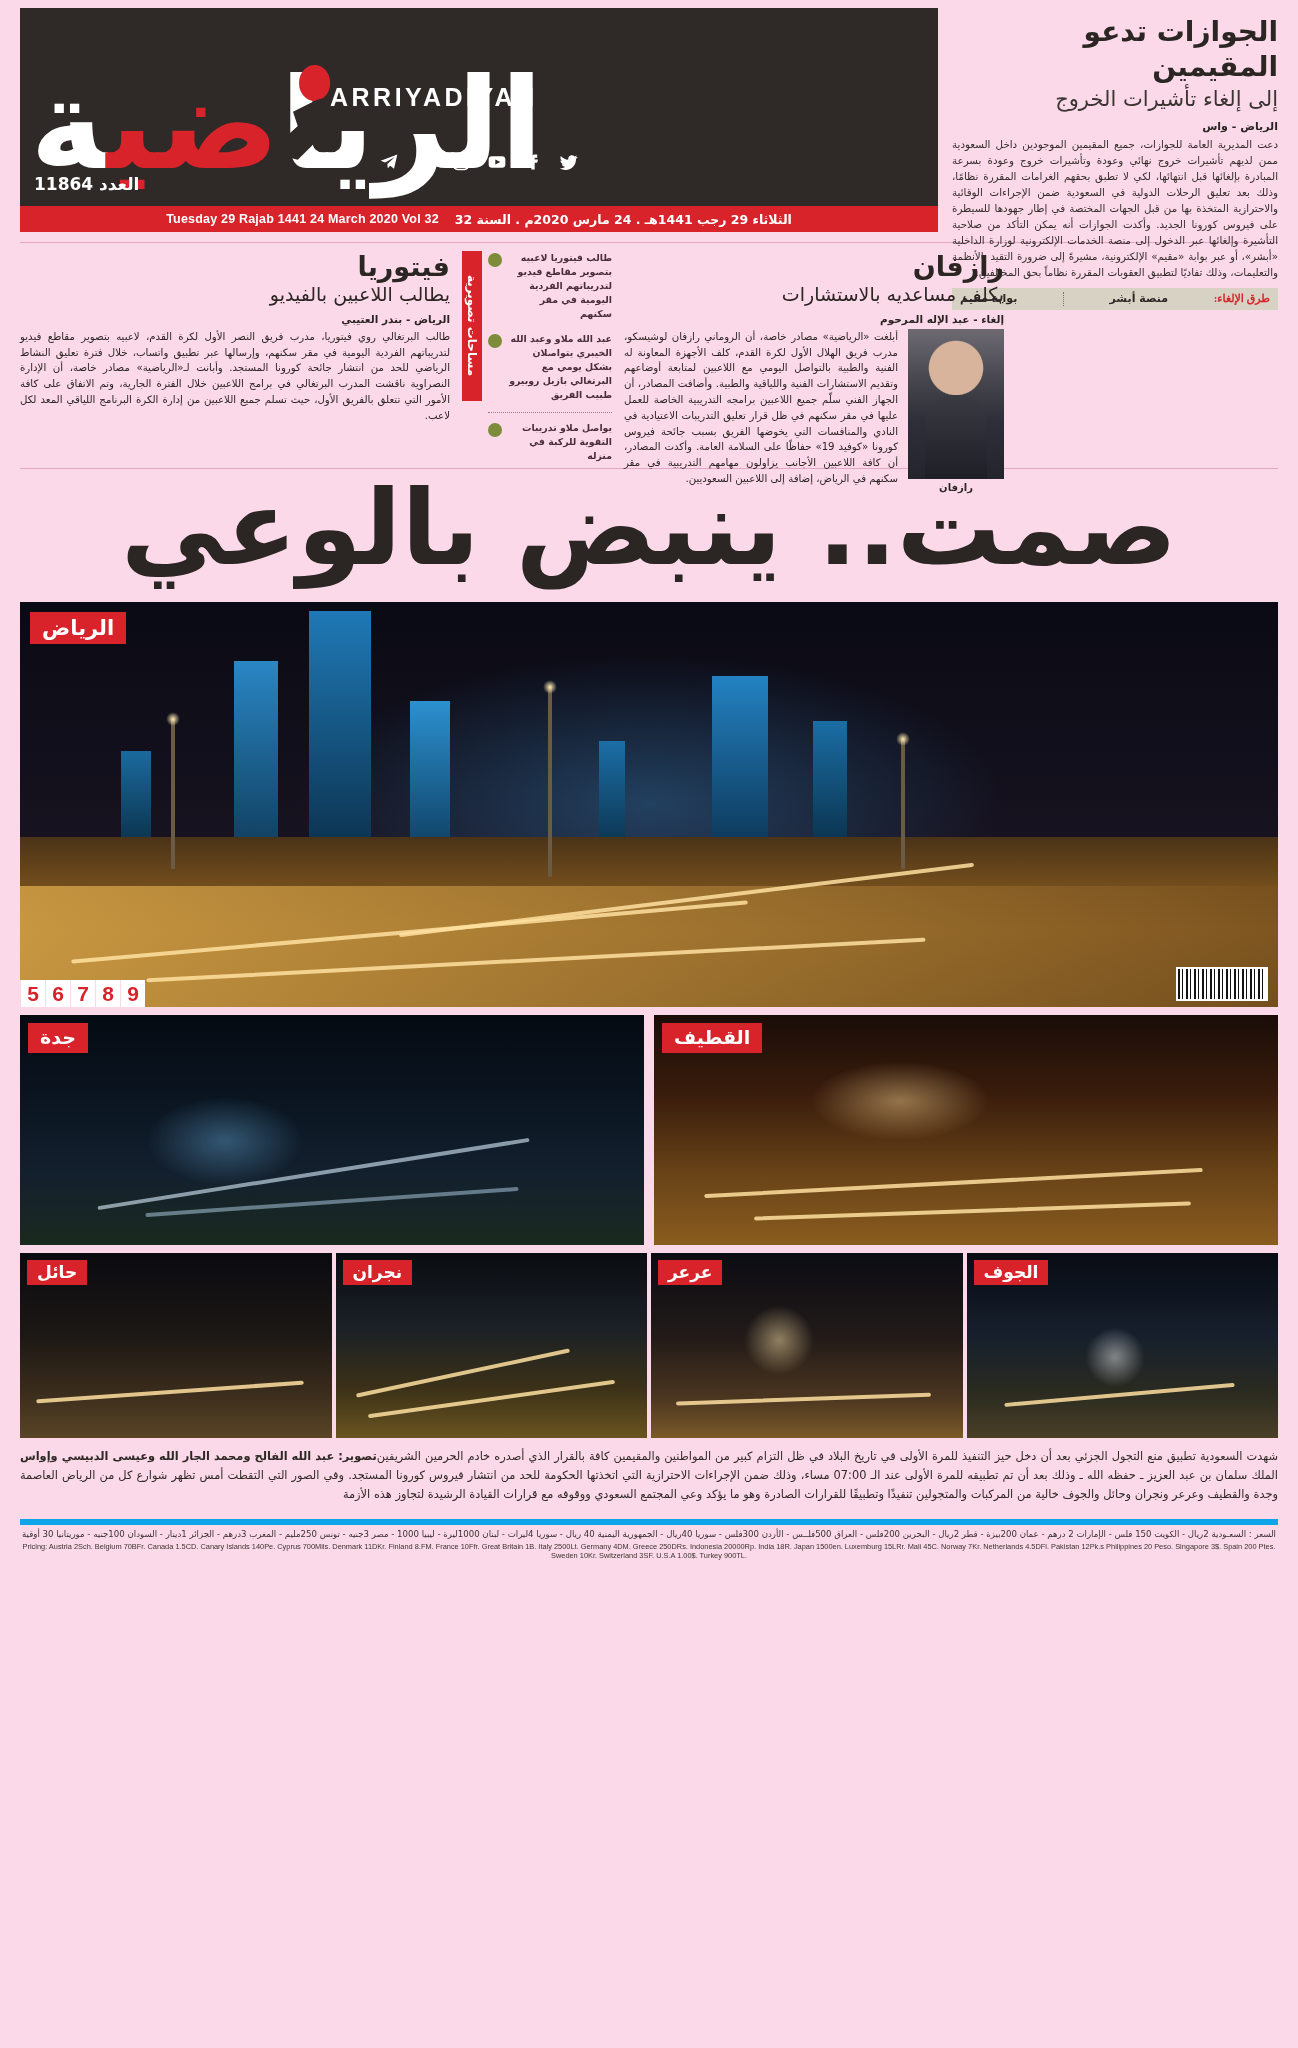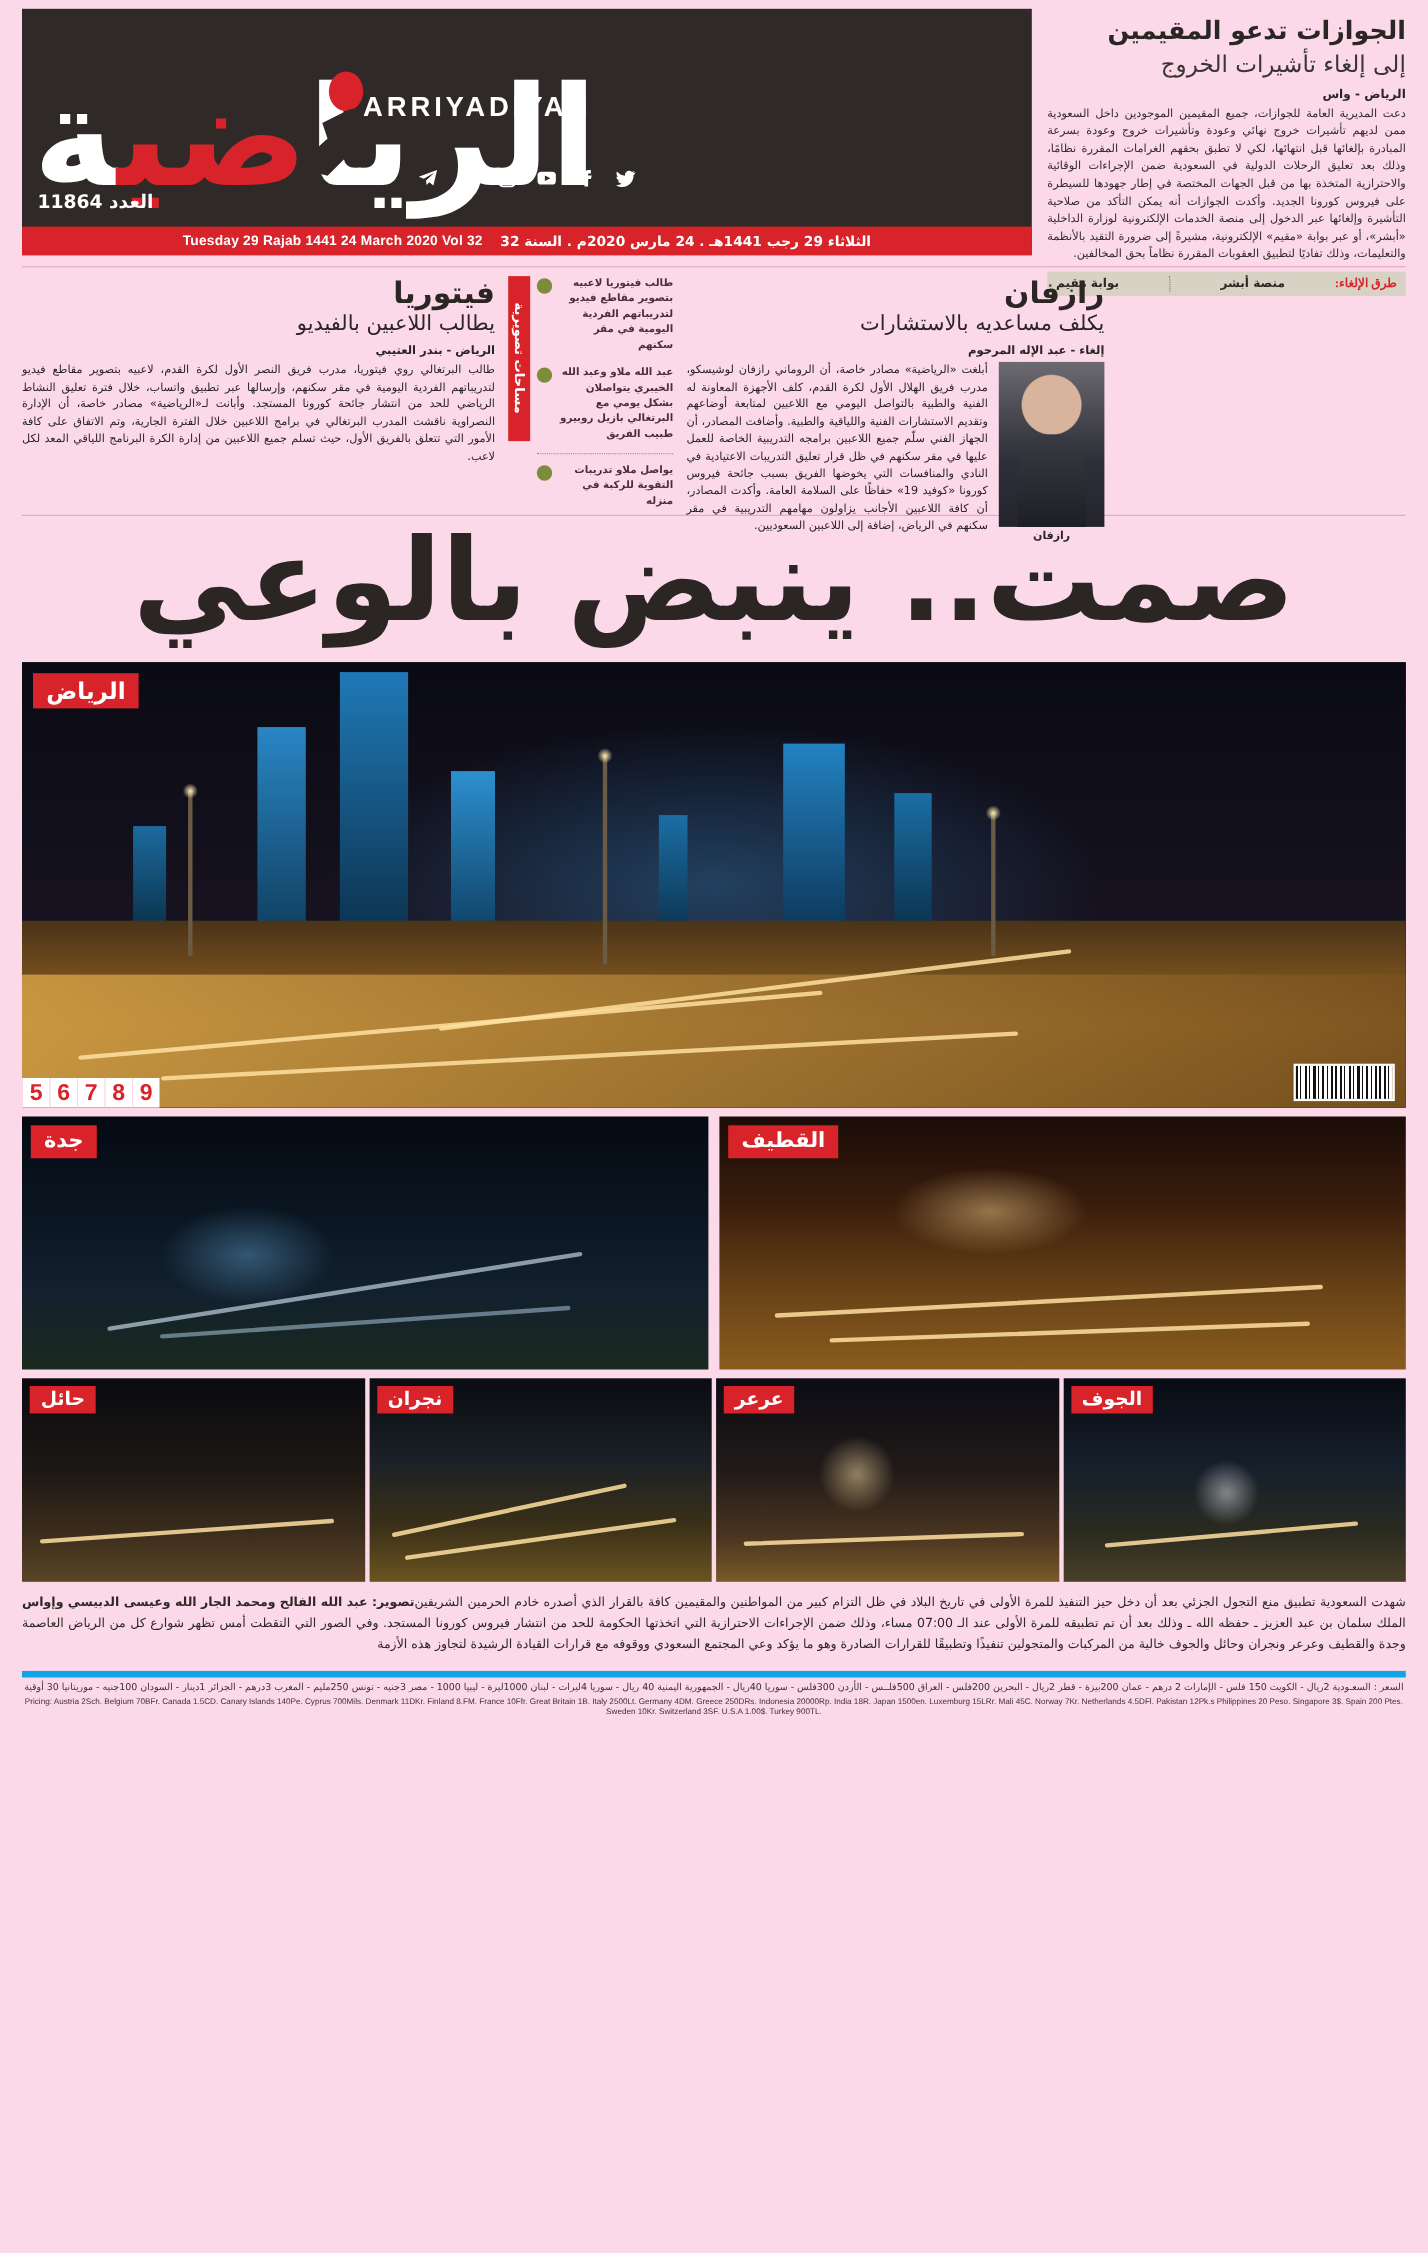--- a/index.html
+++ b/index.html
@@ -44,21 +44,21 @@
   .social-row svg { width:20px; height:20px; fill:#fff; }
   .datebar {
     height:26px; background:#d8232a; color:#fff;
     display:flex; align-items:center; justify-content:center; gap:16px;
     font-size:12.5px; font-weight:bold; letter-spacing:.2px;
   }
   .datebar .en { font-family:"Liberation Sans",sans-serif; }
 
   
   .toparticle { width:326px; padding-top:6px; text-align:right; }
-  .ta-h1 { font-size:23px; font-weight:bold; line-height:1.25; }
+  .ta-h1 { font-size:28px; font-weight:bold; line-height:1.25; }
   .ta-h2 { font-size:21px; line-height:1.3; margin-top:2px; font-weight:normal; color:#3a3432; }
   .ta-by { font-size:11px; font-weight:bold; margin:7px 0 4px; }
   .ta-body { font-size:10.3px; line-height:1.55; text-align:justify; color:#332d2b; }
   .ta-strip {
     margin-top:7px; background:#d7d2c4; height:22px;
     display:flex; align-items:center; justify-content:space-between;
     padding:0 8px; font-size:11px; font-weight:bold;
   }
   .ta-strip .lbl { color:#2b2524; }
   .ta-strip .lbl .rd { color:#d8232a;font-family:Liberation Serif, serif; }

